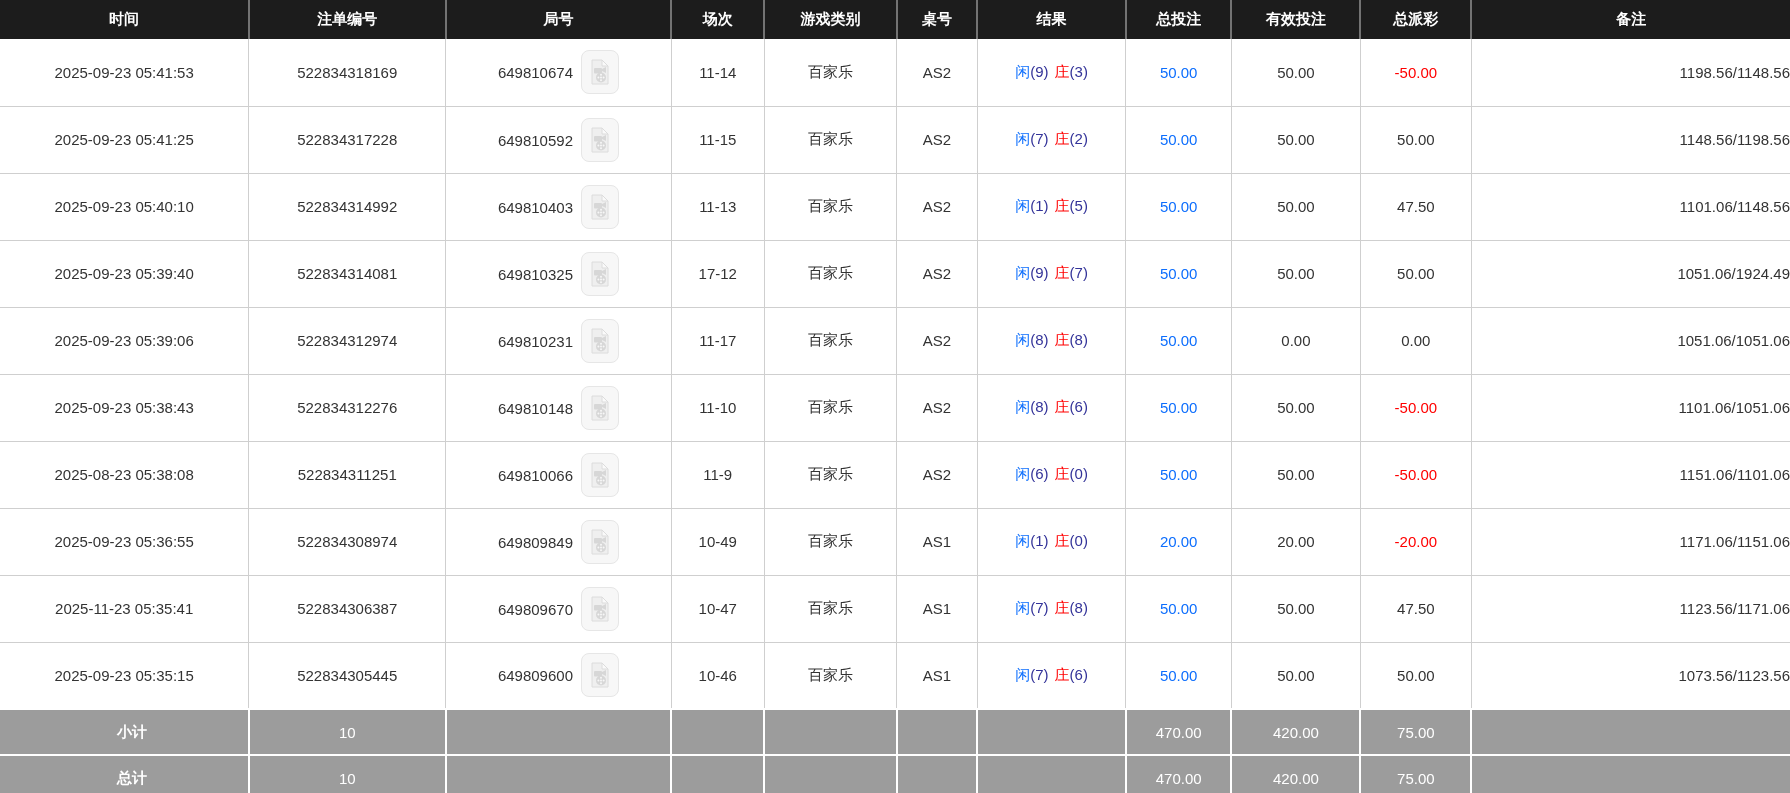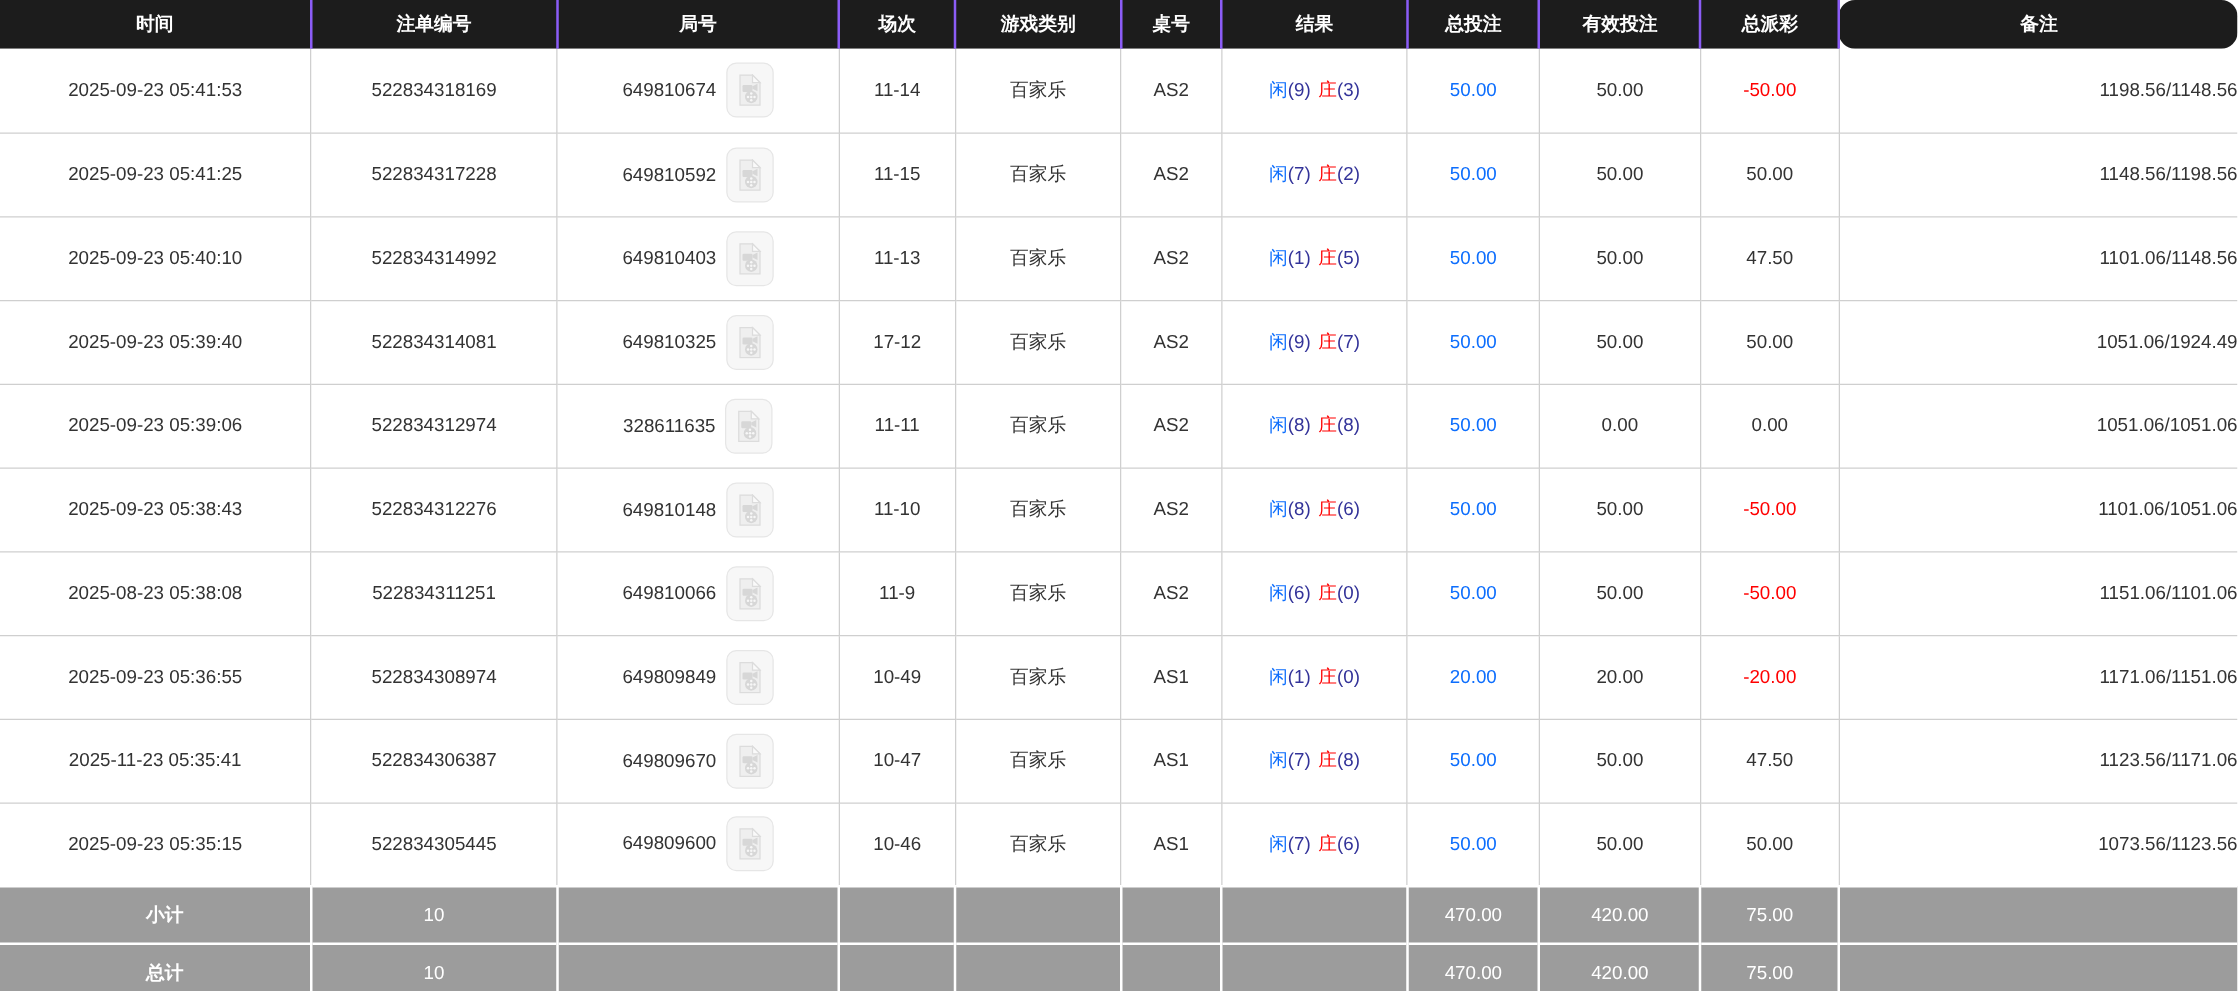--- a/index.html
+++ b/index.html
@@ -1,22 +1,22 @@
 <!DOCTYPE html>
 <html><head>
 <meta charset="utf-8">
 <style>
   * { margin:0; padding:0; box-sizing:border-box; }
   html,body { width:1790px; height:793px; overflow:hidden; background:#fff;
     font-family:"Liberation Sans", sans-serif; }
   table { width:1790px; border-collapse:collapse; table-layout:fixed; }
   th, td { text-align:center; vertical-align:middle; font-size:15px; color:#333; }
   thead th { background:#1c1c1c; color:#fff; font-weight:bold; height:39px;
-    border-right:2px solid #8b5cf6; }
-  thead th:last-child { border-right:none;border-radius:13px; }
+    border-right:2px solid #737373; }
+  thead th:last-child { border-right:none; }
   tbody td { height:67px; background:#fff;
     border-bottom:1px solid #cfcfcf; border-right:1px solid #cfcfcf; }
   tbody td:last-child { border-right:none;text-align:right; }
   tfoot td { height:46px; background:#9c9c9c; color:#fff;
     border-right:2px solid #fff; border-top:2px solid #fff; }
   tfoot td:last-child { border-right:none; }
   tfoot .foot-label { font-weight:bold;padding-left:16px; }
   .blue { color:#0d6efd; }
   .red { color:#ff0000; }
   .navy { color:#333399; }
@@ -174,36 +174,36 @@
     <td><a class="bet-link">50.00</a></td>
     <td>50.00</td>
     <td class="payout-cell">50.00</td>
     <td>1051.06/1924.49</td>
   </tr>
 
   <tr class="data-row">
     <td>2025-09-23 05:39:06</td>
     <td>522834312974</td>
     <td>
-      <span class="round-num">328611635</span><button class="video-btn">
-            <svg width="22" height="26" viewBox="0 0 22 26">
-        <path d="M3 1 h10 l6 6 v18 h-16 z" fill="#efefef" stroke="#dcdcdc" stroke-width="1"></path>
-        <path d="M13 1 l6 6 h-6 z" fill="#fafafa" stroke="#dcdcdc" stroke-width="1"></path>
-        <rect x="5" y="9" width="8" height="5.5" rx="1" fill="#d7d7d7"></rect>
-        <path d="M13 10 l4 -2 v6 l-4 -2 z" fill="#d7d7d7"></path>
-        <circle cx="12" cy="18.5" r="5" fill="#d7d7d7"></circle>
-        <circle cx="12" cy="18.5" r="1" fill="#f7f7f7"></circle>
-        <circle cx="12" cy="15.8" r="1" fill="#f7f7f7"></circle>
-        <circle cx="12" cy="21.2" r="1" fill="#f7f7f7"></circle>
-        <circle cx="9.4" cy="18.5" r="1" fill="#f7f7f7"></circle>
-        <circle cx="14.6" cy="18.5" r="1" fill="#f7f7f7"></circle>
-      </svg>
-          </button>
-    </td>
-    <td>11-11</td>
+      <span class="round-num">649810231</span><button class="video-btn">
+            <svg width="22" height="26" viewBox="0 0 22 26">
+        <path d="M3 1 h10 l6 6 v18 h-16 z" fill="#efefef" stroke="#dcdcdc" stroke-width="1"></path>
+        <path d="M13 1 l6 6 h-6 z" fill="#fafafa" stroke="#dcdcdc" stroke-width="1"></path>
+        <rect x="5" y="9" width="8" height="5.5" rx="1" fill="#d7d7d7"></rect>
+        <path d="M13 10 l4 -2 v6 l-4 -2 z" fill="#d7d7d7"></path>
+        <circle cx="12" cy="18.5" r="5" fill="#d7d7d7"></circle>
+        <circle cx="12" cy="18.5" r="1" fill="#f7f7f7"></circle>
+        <circle cx="12" cy="15.8" r="1" fill="#f7f7f7"></circle>
+        <circle cx="12" cy="21.2" r="1" fill="#f7f7f7"></circle>
+        <circle cx="9.4" cy="18.5" r="1" fill="#f7f7f7"></circle>
+        <circle cx="14.6" cy="18.5" r="1" fill="#f7f7f7"></circle>
+      </svg>
+          </button>
+    </td>
+    <td>11-17</td>
     <td>百家乐</td>
     <td>AS2</td>
     <td><span class="result-group"><span class="blue">闲</span><span class="navy">(8)</span></span><span><span class="red">庄</span><span class="navy">(8)</span></span></td>
     <td><a class="bet-link">50.00</a></td>
     <td>0.00</td>
     <td class="payout-cell">0.00</td>
     <td>1051.06/1051.06</td>
   </tr>
 
   <tr class="data-row">

